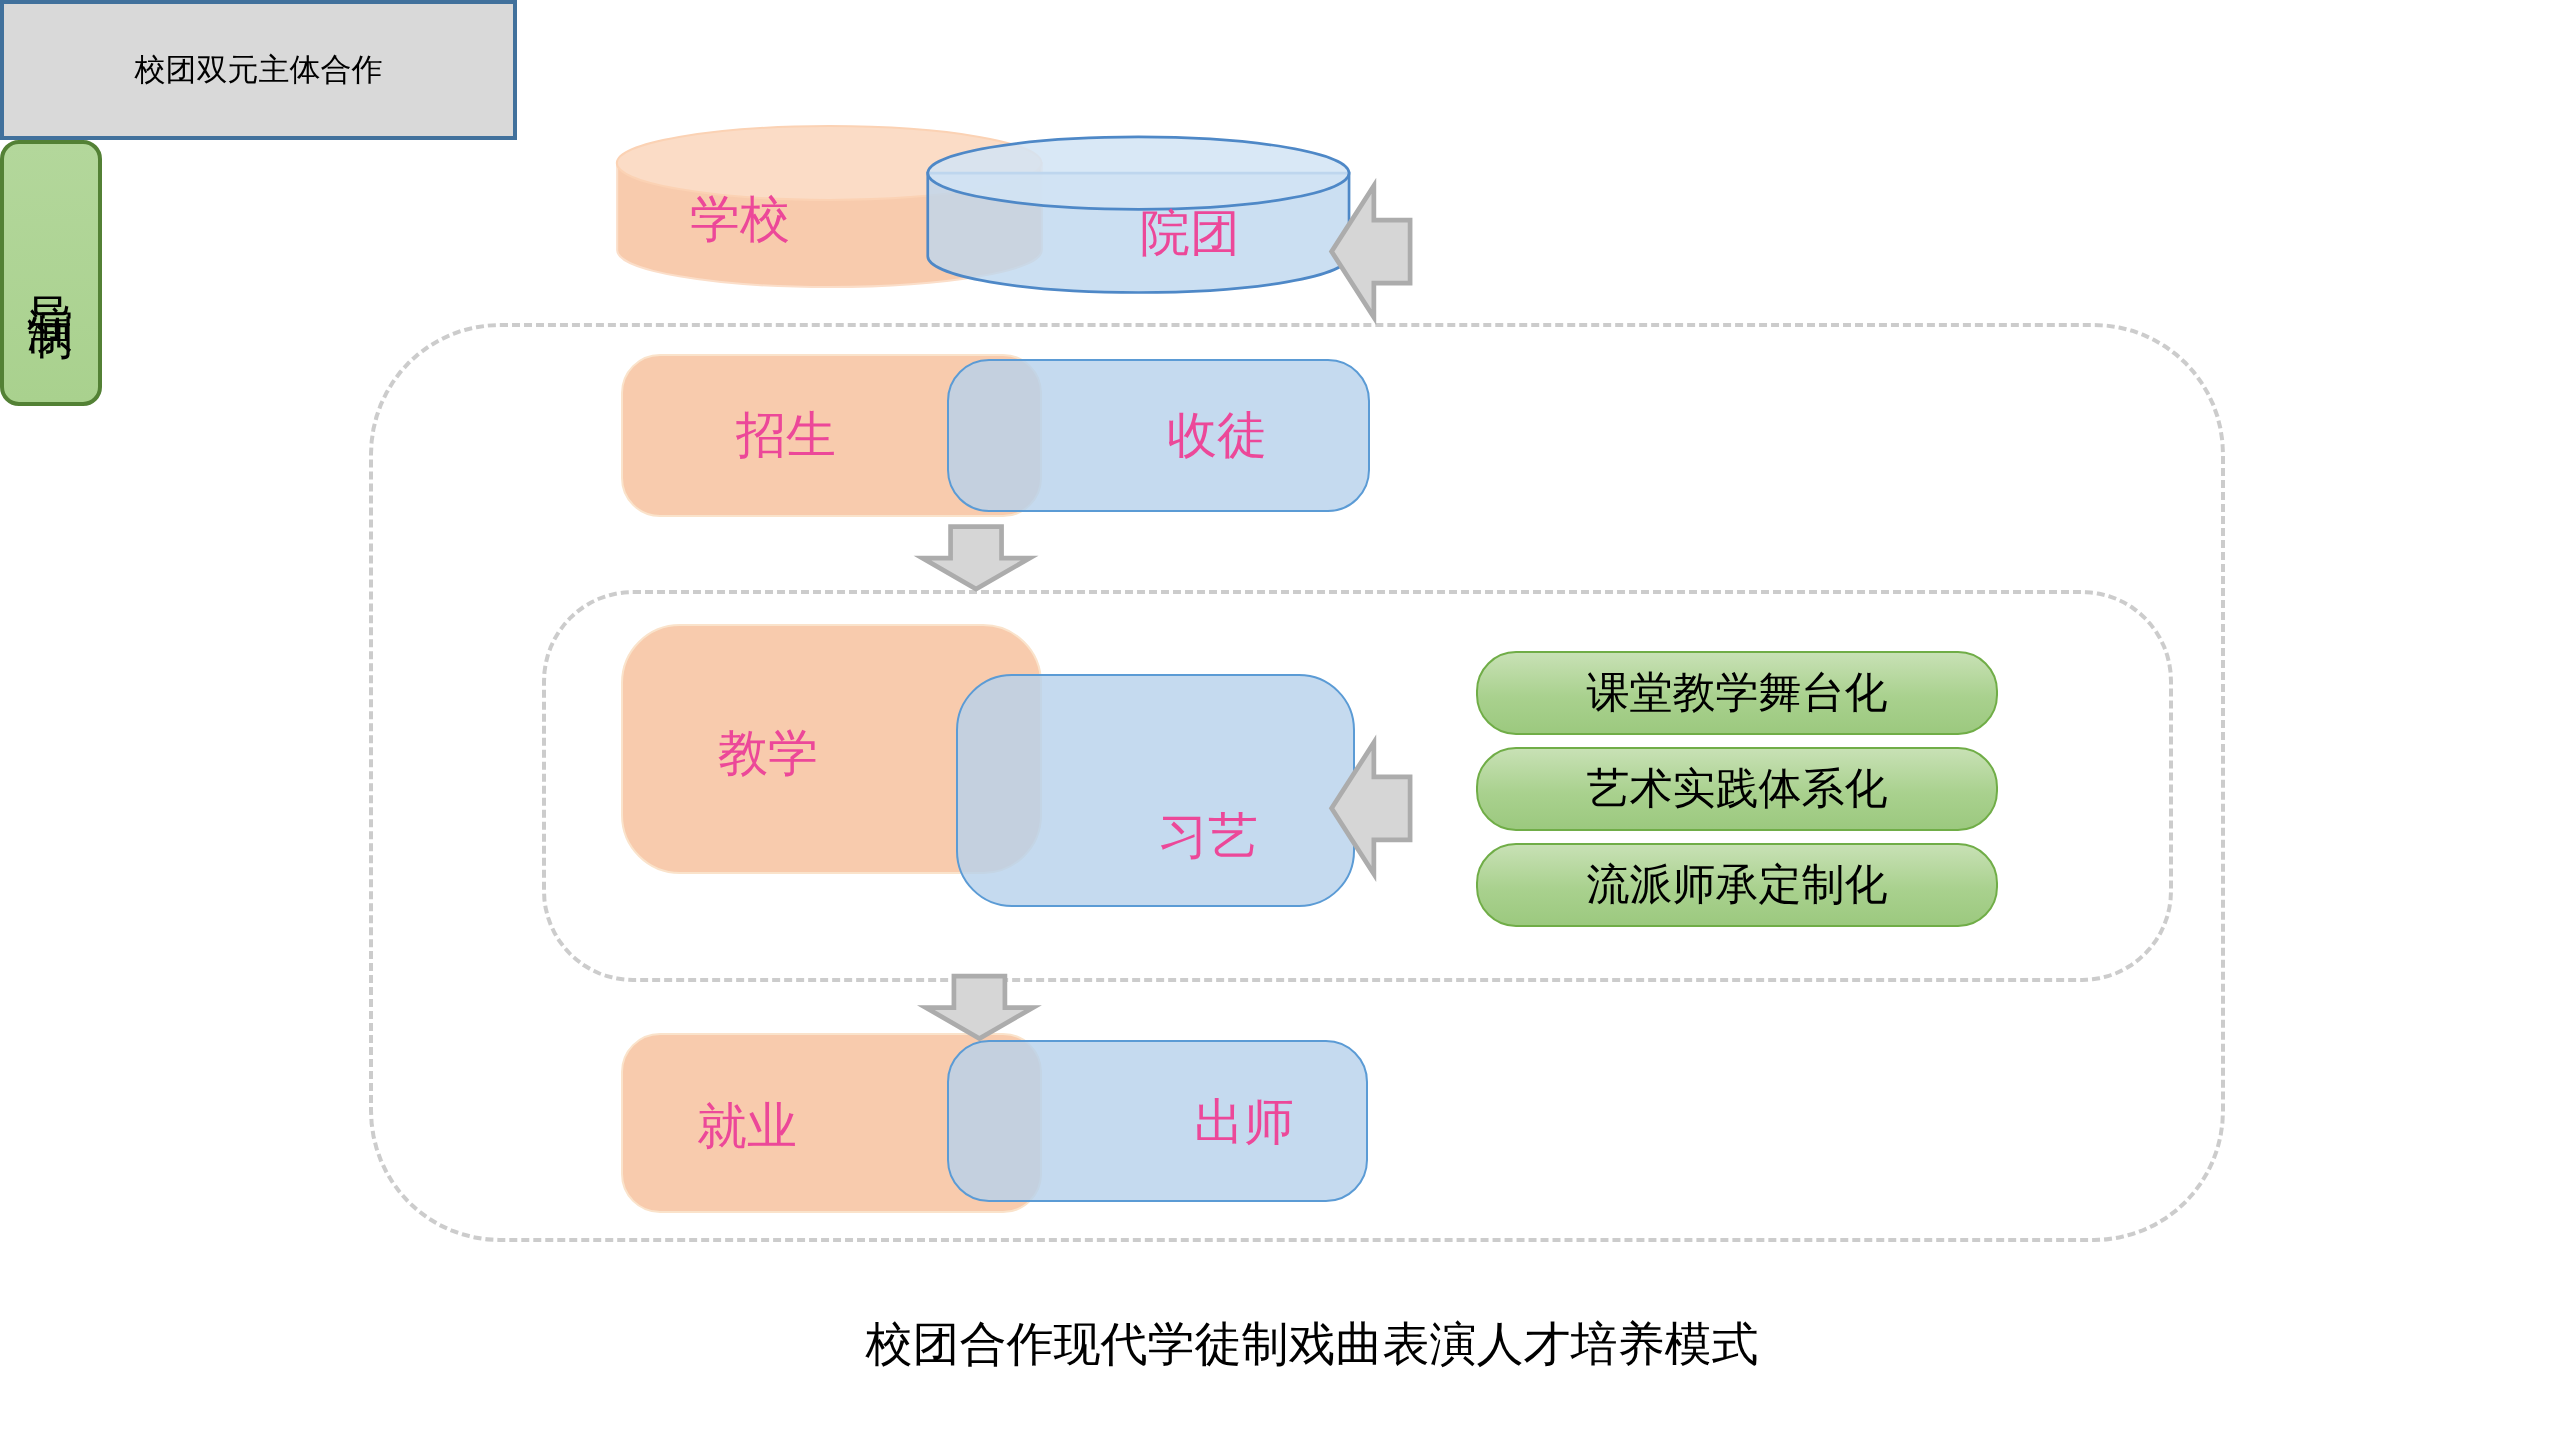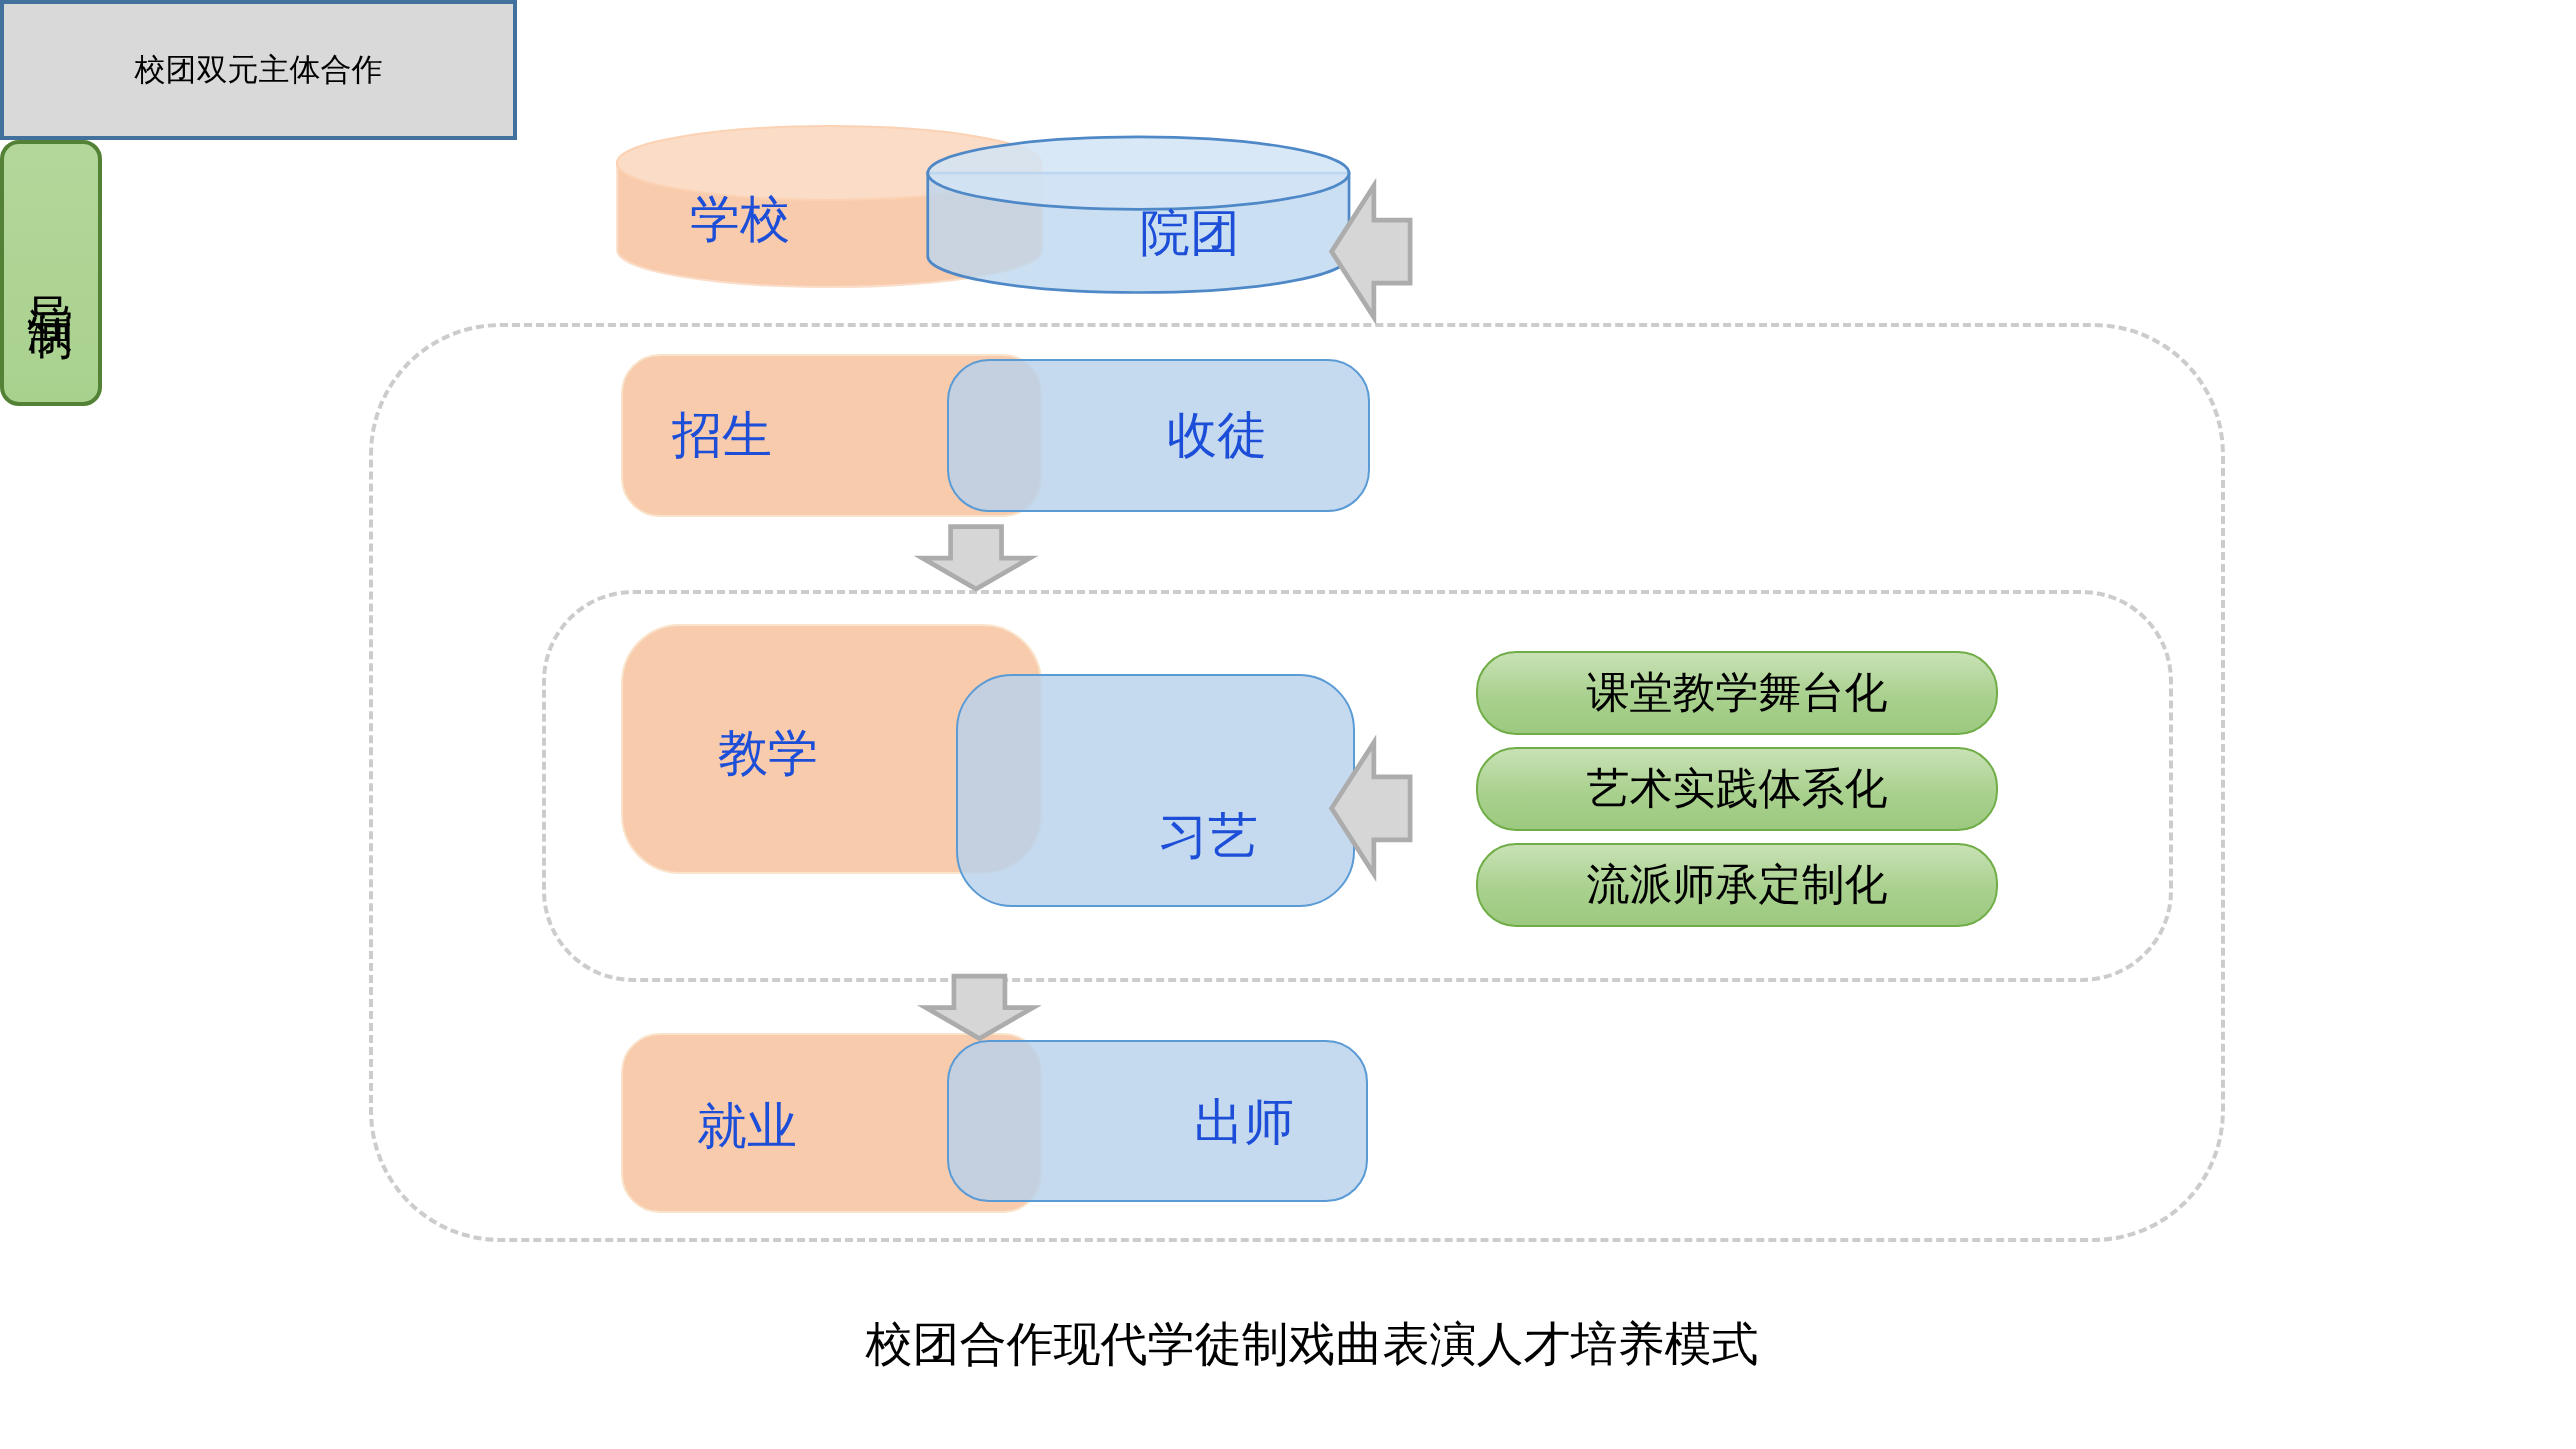--- a/index.html
+++ b/index.html
@@ -90,27 +90,27 @@
     writing-mode:vertical-rl;
     text-orientation:upright;
     font-size:46px;color:#000;
     letter-spacing:9.4px;
   }
   
   .label{
     position:absolute;
     transform:translate(-50%,-50%);
     font-size:50px;
-    color:#1d4ed8;
+    color:#ec4899;
     white-space:nowrap;
     z-index:6;
   }
   #lbl-school{left:740px;top:219px;}
   #lbl-troupe{left:1190px;top:233px;}
-  #lbl-recruit{left:722px;top:435px;font-family:Liberation Serif, serif;}
+  #lbl-recruit{left:786px;top:435px;font-family:Liberation Serif, serif;}
   #lbl-apprentice{left:1217px;top:435px;}
   #lbl-teach{left:752px;top:753px;margin-left:16px;}
   #lbl-learn{left:1208px;top:836px;}
   #lbl-employ{left:747px;top:1126px;}
   #lbl-graduate{left:1244px;top:1122px;}
   
   #caption{
     position:absolute;
     left:0;right:0;top:1313px;
     text-align:center;

